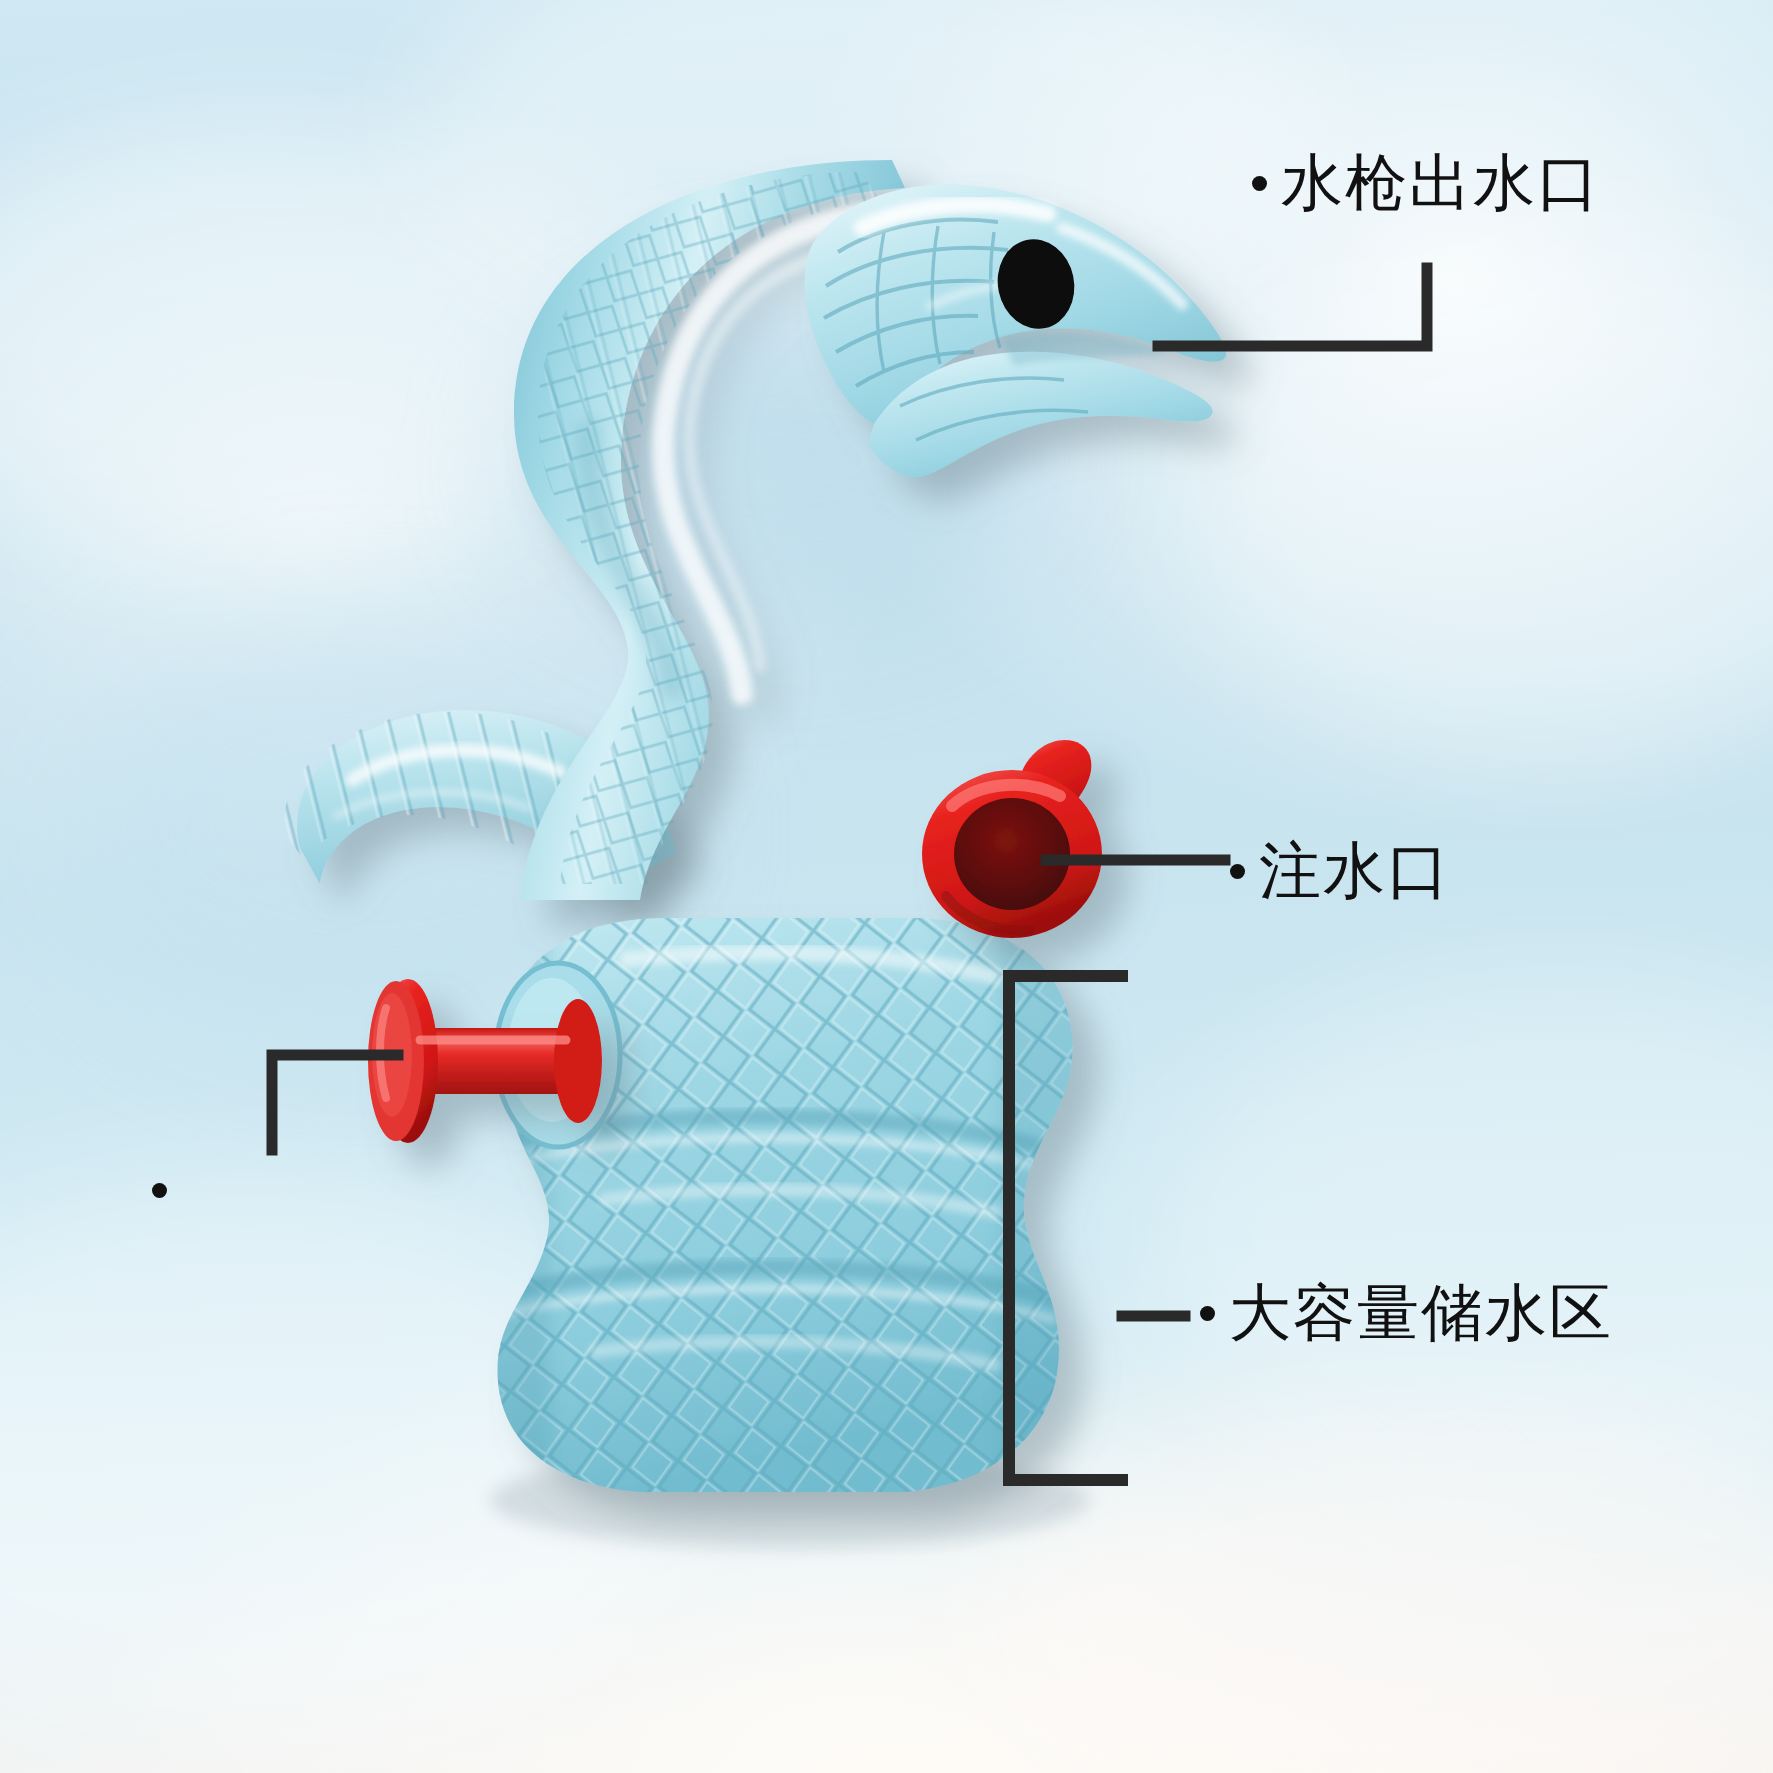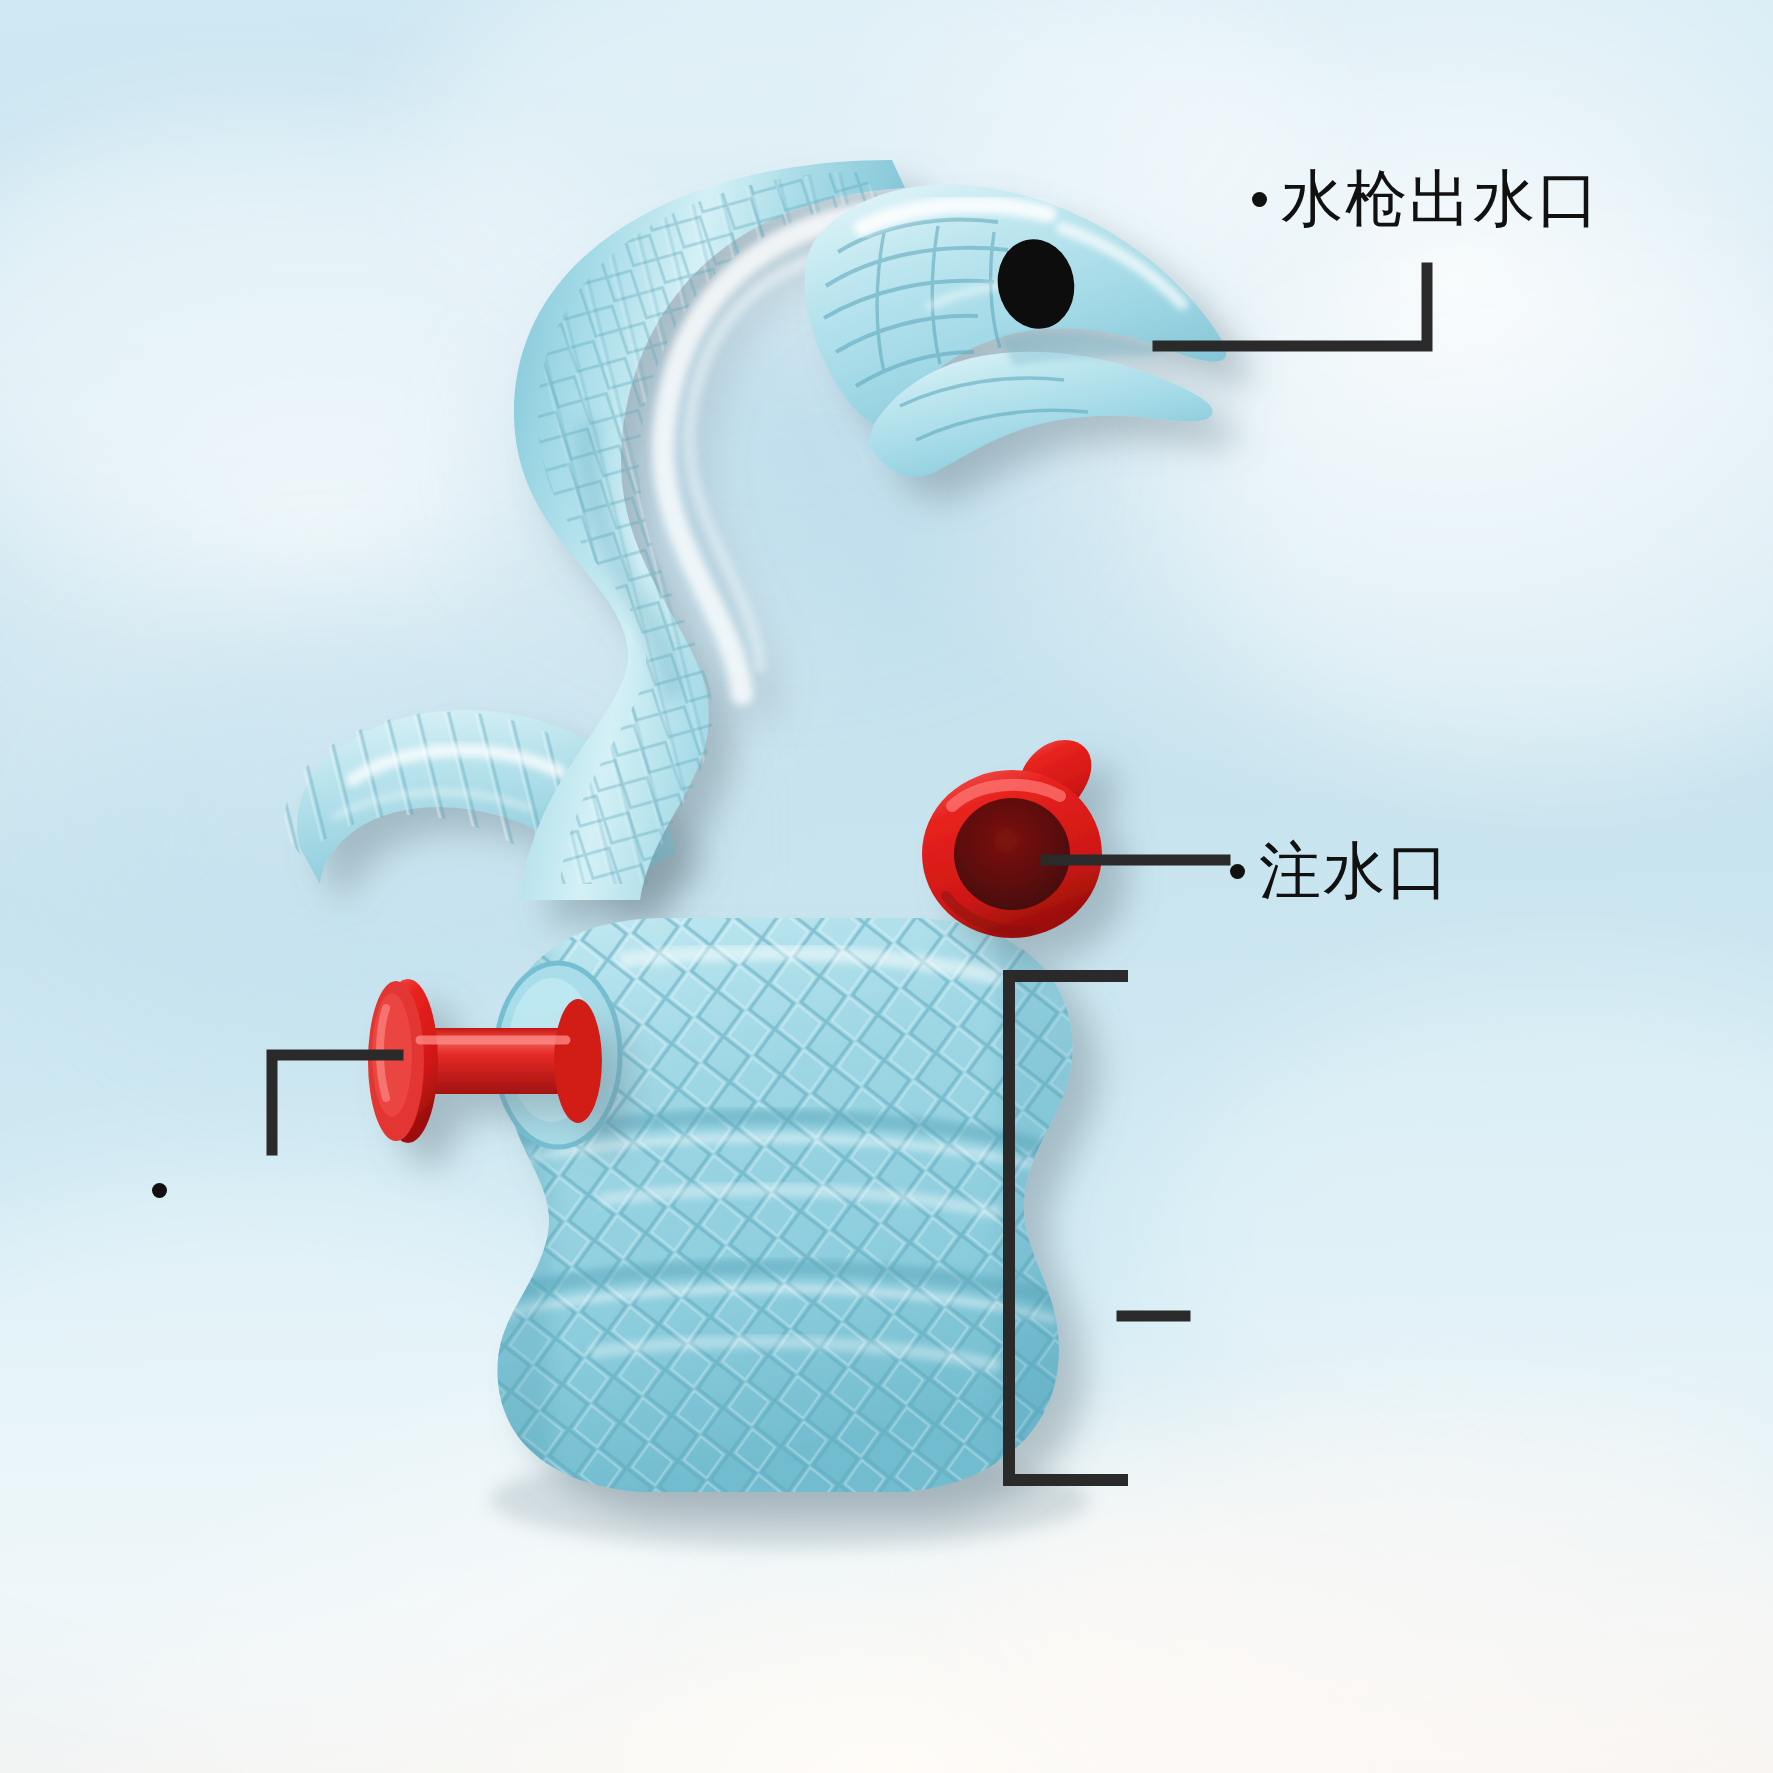--- a/index.html
+++ b/index.html
@@ -64,21 +64,21 @@
     display: inline-block;
     width: 15px;
     height: 15px;
     border-radius: 50%;
     background: #111111;
     margin-right: 14px;
     flex: none;
   }
   .callout-label { display: inline-block; }
 
-  .callout-nozzle  { left: 1252px; top: 168px; }
+  .callout-nozzle  { left: 1252px; top: 152px; }
   .callout-fill    { left: 1230px; top: 840px; }
   .callout-trigger { left: 152px;  top: 1183px; }
   .callout-tank    { left: 1200px; top: 1282px; }
 
   .leader-layer { position: absolute; inset: 0; pointer-events: none; }
 </style>
 </head>
 <body>
 
 <div class="stage">
@@ -366,14 +366,18 @@
 
   <div class="callout callout-fill">
     <span class="bullet"></span>
     <span class="callout-label">注水口</span>
   </div>
 
   <div class="callout callout-trigger">
     <span class="bullet"></span>
   </div>
 
+  <div class="callout callout-tank">
+    <span class="bullet"></span>
+    <span class="callout-label">大容量储水区</span>
+  </div>
 
 </div>
 
 </body></html>

